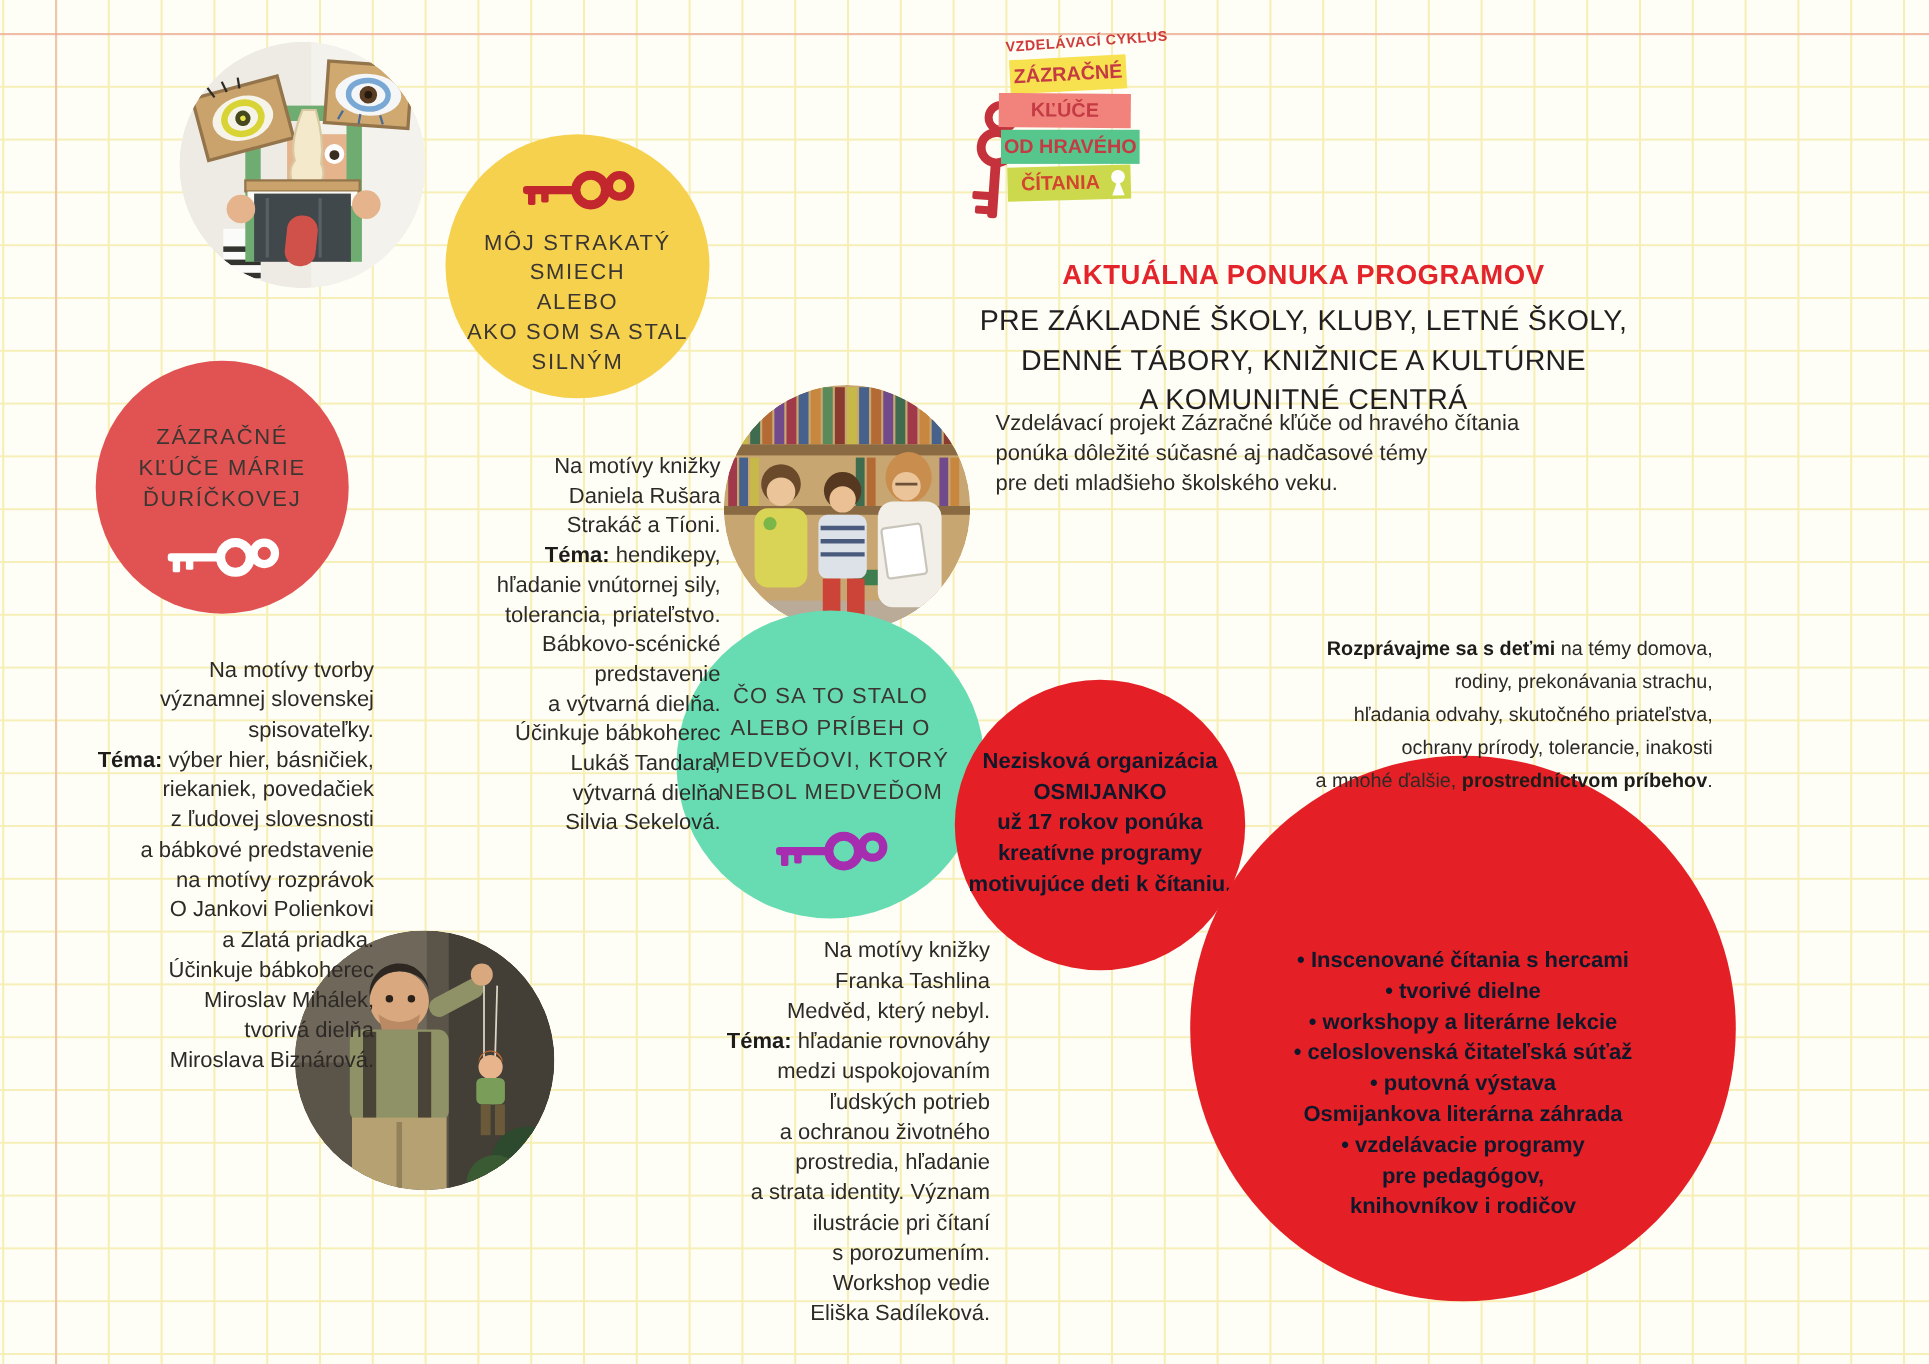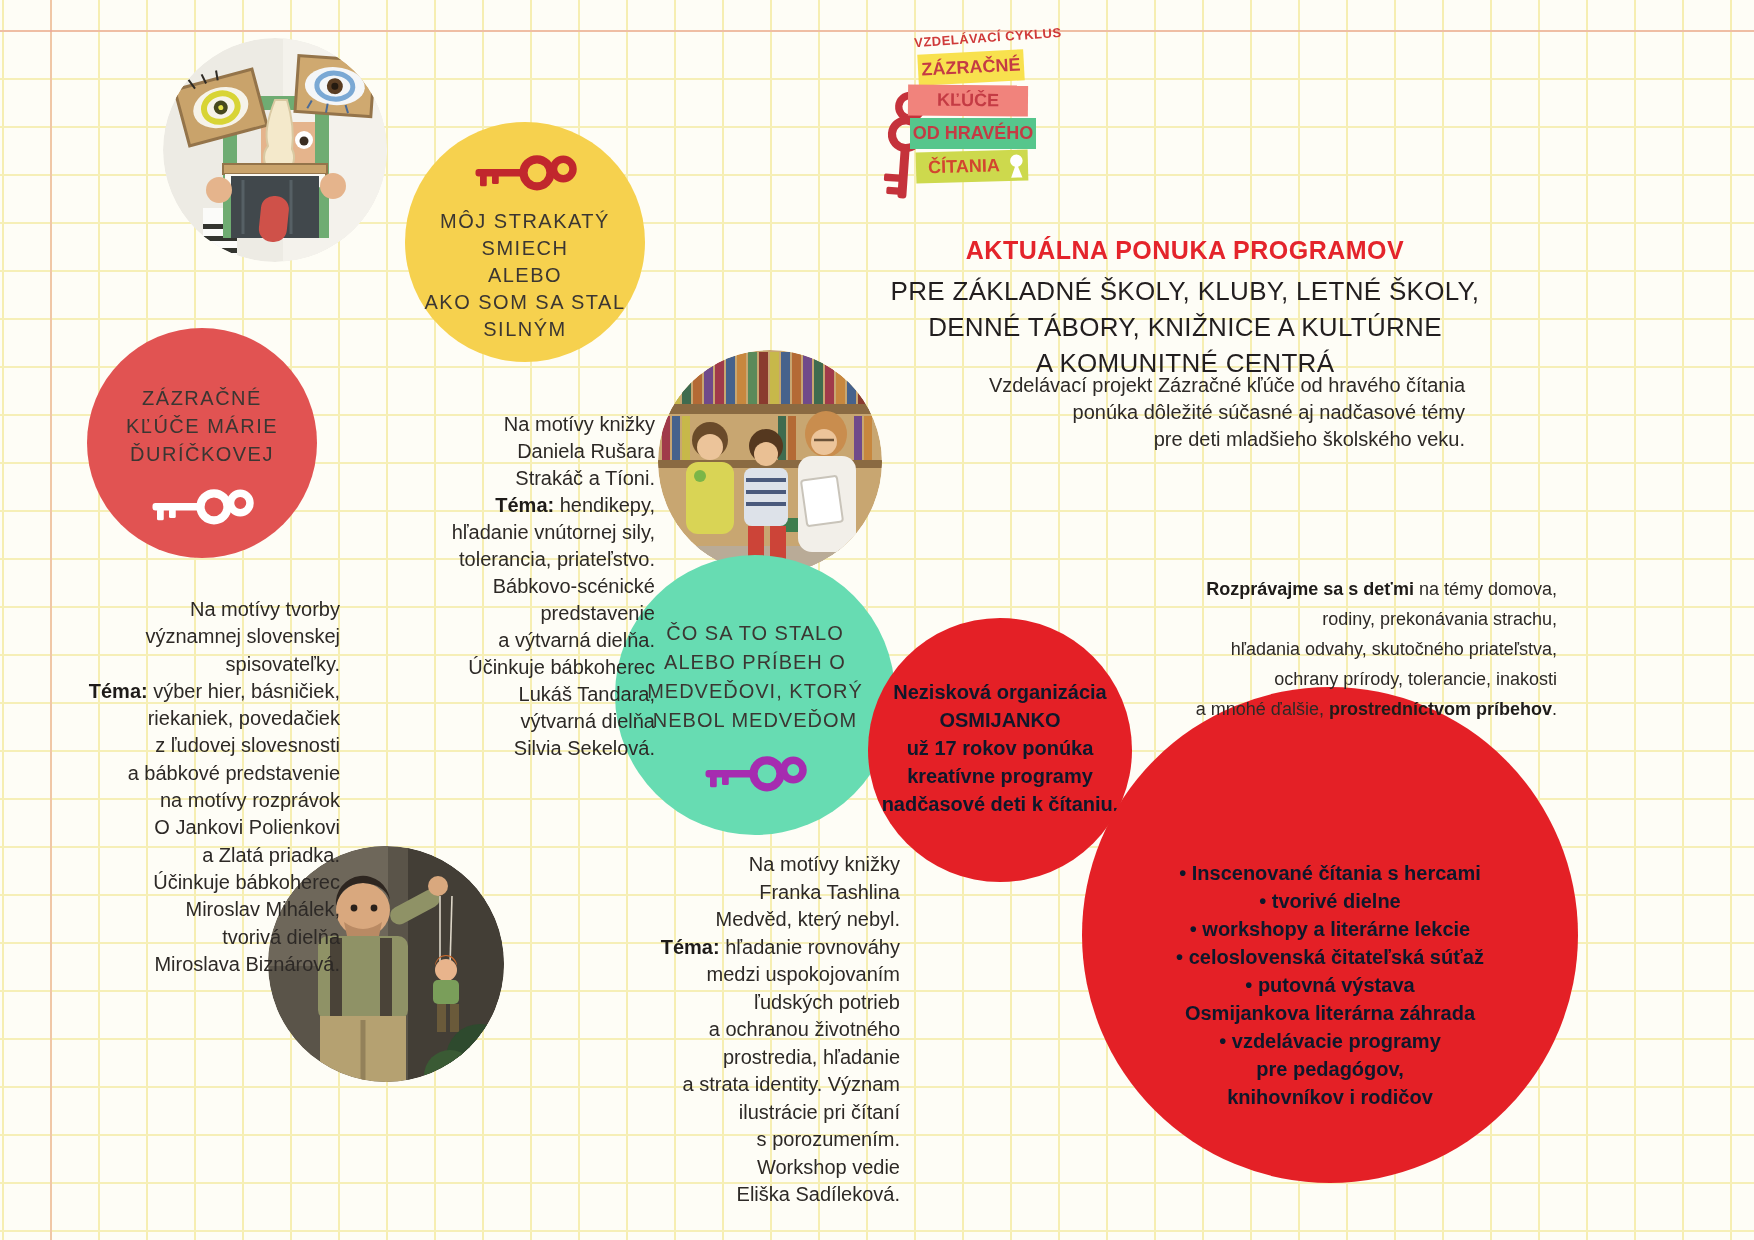--- a/index.html
+++ b/index.html
@@ -54,21 +54,21 @@
   .bar4{width:112px;margin-left:38px;background:#cdd94d;transform:rotate(-1.5deg);color:#d2452f;padding-right:16px;box-sizing:border-box;}
   .keyhole{position:absolute;right:3px;top:4px;width:17px;height:25px;}
   .logo-key{position:absolute;left:0;top:58px;width:52px;height:132px;}
 
   
   .headline{position:absolute;left:1005px;top:84px;width:560px;text-align:center;
     font-size:22px;font-weight:bold;letter-spacing:-.2px;line-height:30px;color:#c9303a;}
   .offer{position:absolute;left:885px;top:216px;width:600px;text-align:center;margin-top:20px;}
   .offer-title{font-size:25px;font-weight:bold;color:#e4242b;letter-spacing:.5px;margin-bottom:8px;}
   .offer-audience{font-size:26px;line-height:36px;color:#221e1f;letter-spacing:.3px;}
-  .intro{position:absolute;left:905px;top:372px;width:560px;text-align:right;
+  .intro{position:absolute;left:905px;top:372px;width:560px;text-align:left;
     font-size:20px;line-height:27px;}
   .talk{position:absolute;left:1087px;top:574px;width:470px;text-align:right;
     font-size:18px;line-height:30px;}
   .talk b,.col b{font-weight:bold;color:#1e1b19;}
 
   
   .col{position:absolute;text-align:right;font-size:20px;line-height:27.3px;}
   .col-left{left:40px;top:596px;width:300px;}
   .col-mid{left:385px;top:411px;width:270px;line-height:27px;}
   .col-mid2{left:610px;top:851px;width:290px;line-height:27.5px;}
@@ -290,21 +290,21 @@
       </g>
     </svg>
   </div>
 
   <div class="circle c-red-sm white-bold">
     <div>
         <div>Nezisková organizácia</div>
         <div>OSMIJANKO</div>
         <div>už 17 rokov ponúka</div>
         <div>kreatívne programy</div>
-        <div>nadčasové deti k čítaniu.</div>
+        <div>motivujúce deti k čítaniu.</div>
       </div>
   </div>
 
   <div class="circle c-red-big white-bold">
     <div>
         <div>• Inscenované čítania s hercami</div>
         <div>• tvorivé dielne</div>
         <div>• workshopy a literárne lekcie</div>
         <div>• celoslovenská čitateľská súťaž</div>
         <div>• putovná výstava</div>

